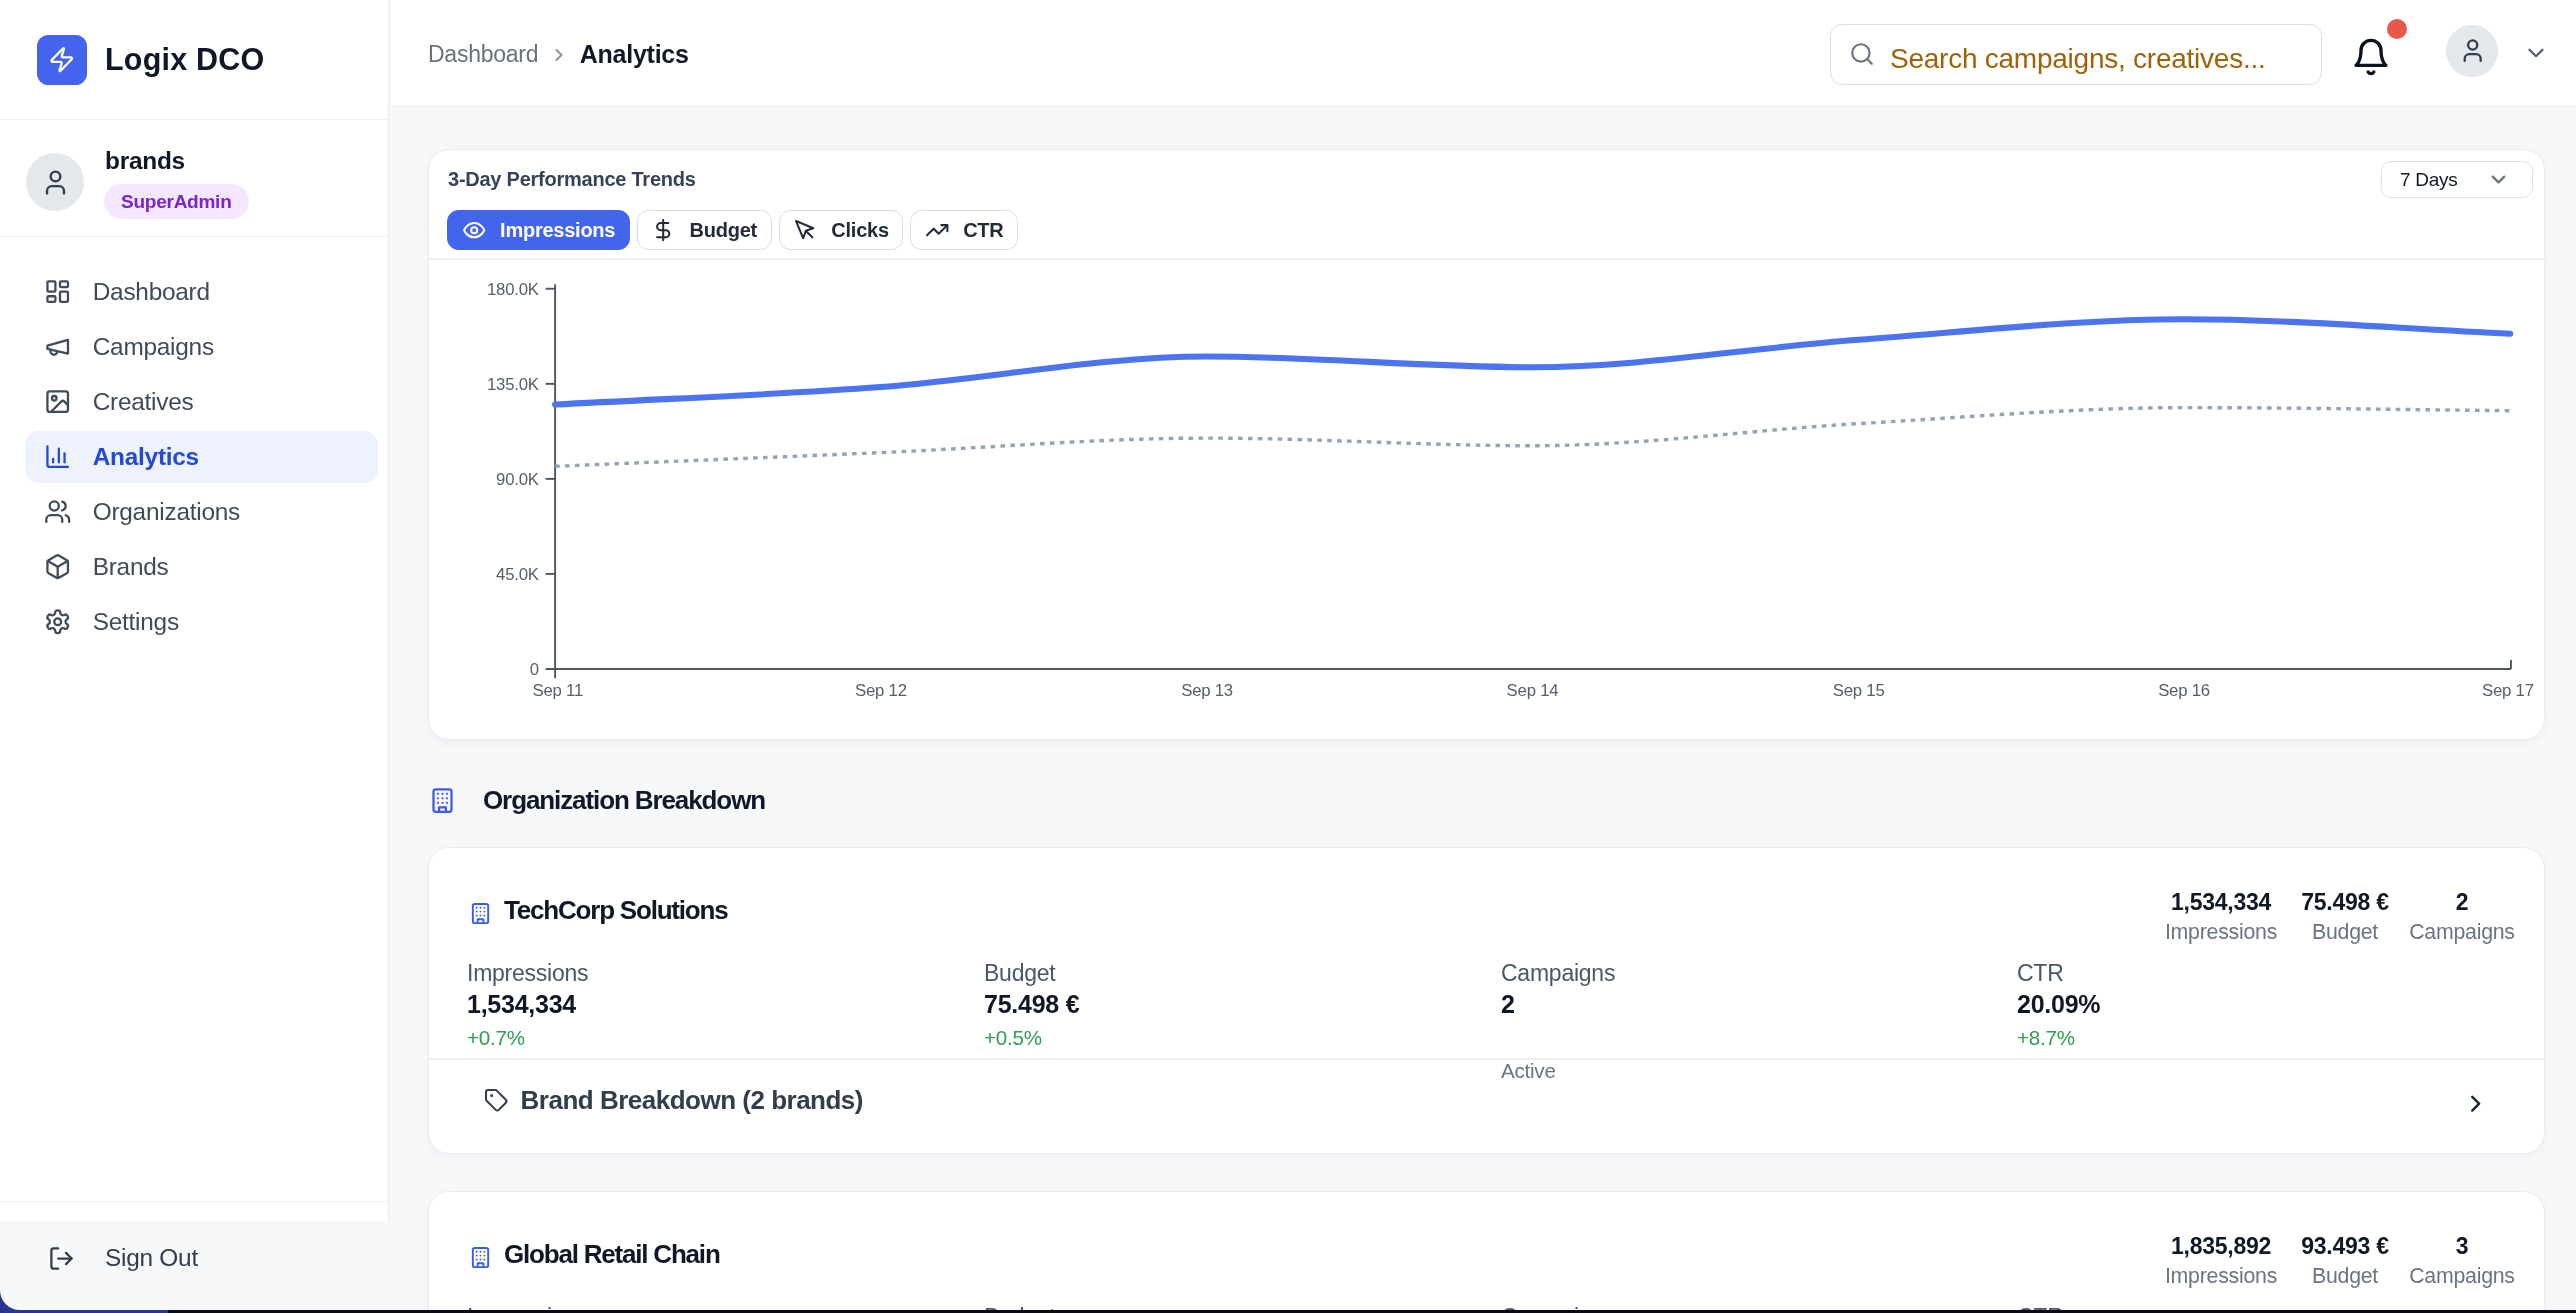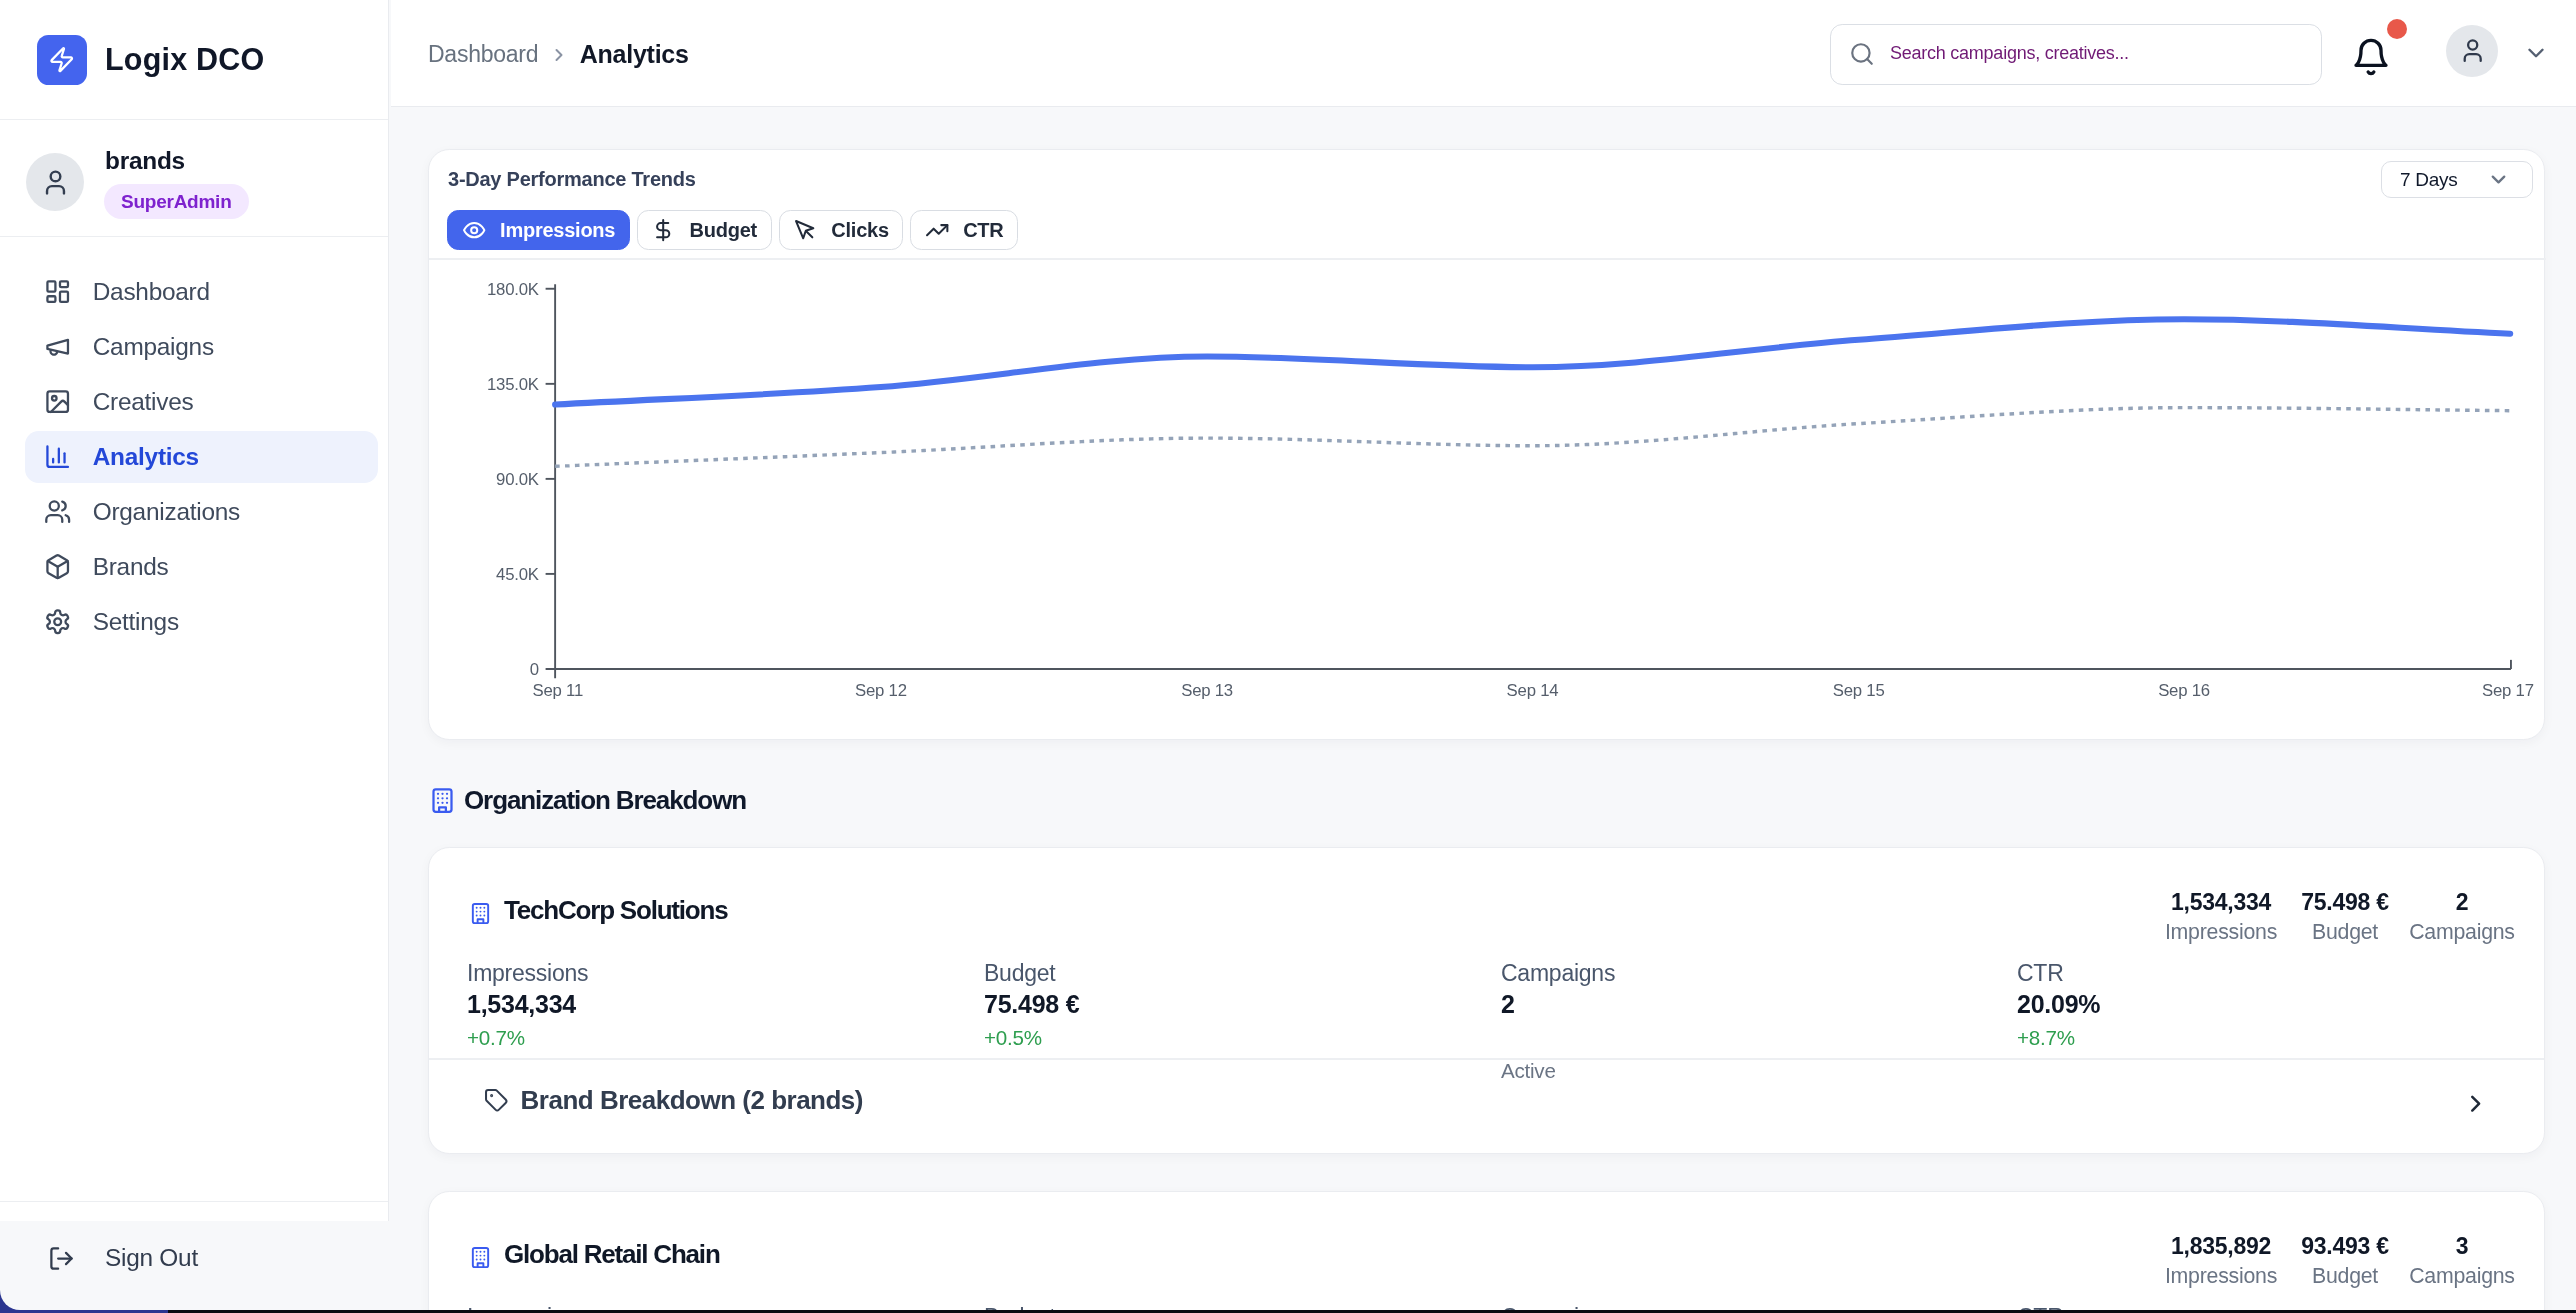--- a/index.html
+++ b/index.html
@@ -25,39 +25,39 @@
 .signout { position:absolute; left:0; top:1201px; width:100%; height:109px; border-top:1.5px solid #eceef1; }
 .signout-inner { position:absolute; left:48px; top:42px; display:flex; align-items:center; font-size:24.4px; font-weight:500; color:#323c4e; }
 .signout-inner svg { margin-right:30px; }
 
 .header { position:absolute; left:391px; top:0; width:2185px; height:107px; background:#fff; border-bottom:1.5px solid #e9ebef; }
 .crumb { position:absolute; left:37px; top:40px; font-size:23px; color:#68727f; display:flex; align-items:center; }
 .crumb b { color:#111827; font-weight:700; font-size:25px; }
 .crumb svg { margin:0 10.7px; }
 .search { position:absolute; left:1439px; top:24.4px; width:492px; height:61px; border:1.5px solid #dbdfe5; border-radius:12.2px; background:#fff; }
 .search svg { position:absolute; left:18.3px; top:15.2px; }
-.search span { position:absolute; left:59px; top:17.5px; font-size:18px; color:#701a75; }
+.search span { position:absolute; left:59px; top:17.5px; font-size:28px; color:#a16207; }
 .bell { position:absolute; left:2377px; top:52px; }
 .reddot { position:absolute; left:1996px; top:19px; width:20px; height:20px; border-radius:50%; background:#e8584a; }
 .hav { position:absolute; left:2055px; top:25px; width:52px; height:52px; border-radius:50%; background:#e4e7eb; }
 .hav svg { position:absolute; left:13px; top:12.2px; }
 
 .card { position:absolute; background:#fff; border:1.5px solid #eaecf0; border-radius:21.3px; box-shadow:0 3px 10.7px rgba(20,30,60,.04); }
 #chartcard { left:428px; top:149px; width:2117px; height:591px; }
 .cc-title { position:absolute; left:19px; top:17.5px; font-size:20px; font-weight:600; color:#36415a; }
 .btnrow { position:absolute; left:18.3px; top:60px; display:flex; gap:6.9px; }
 .mbtn { height:40px; border:1.5px solid #d9dde3; border-radius:11.4px; background:#fff; display:flex; align-items:center; padding:0 13.7px; font-size:20px; font-weight:600; color:#222b3a; }
 .mbtn svg { margin-right:13.7px; }
 .mbtn.on { background:#4365ec; border-color:#4365ec; color:#fff; padding:0 13.7px; }
 .sevendays { position:absolute; right:11.4px; top:11.4px; width:152px; height:37px; border:1.5px solid #dcdfe5; border-radius:10px; background:#fff; display:flex; align-items:center; font-size:19px; color:#10192b; padding-left:18.3px; }
 .sevendays svg { margin-left:29px; }
 .cc-div { position:absolute; left:0px; top:108px; width:2117px; height:1.5px; background:#edeff2; }
 
 .sect { position:absolute; left:429px; top:785px; display:flex; align-items:center; }
-.sect-title { font-size:26px; font-weight:700; color:#10192b; margin-left:8px; letter-spacing:-1.1px; }
+.sect-title { font-size:26px; font-weight:700; color:#10192b; margin-left:27px; letter-spacing:-1.1px; }
 
 .orgcard1 { left:428px; top:847px; width:2117px; height:307px; }
 .orgcard2 { left:428px; top:1191px; width:2117px; height:307px; }
 .oc-head-ico { position:absolute; left:40px; top:54px; }
 .oc-title { position:absolute; left:75px; top:47px; font-size:26px; font-weight:700; color:#101827; letter-spacing:-1.2px; }
 .hstat { position:absolute; top:41px; text-align:center; }
 .hstat .v { font-size:23px; font-weight:700; color:#101827; line-height:26px; }
 .hstat .l { font-size:21.3px; color:#6a7484; line-height:26px; margin-top:3.8px; }
 .gcol { position:absolute; top:112px; }
 .gcol .l { font-size:23px; color:#49566b; line-height:26px; }

